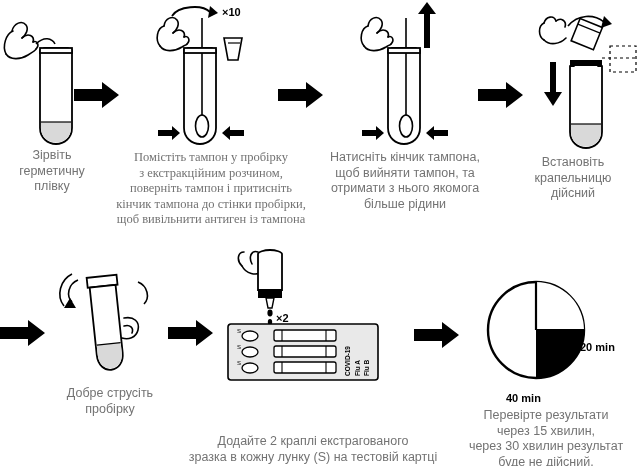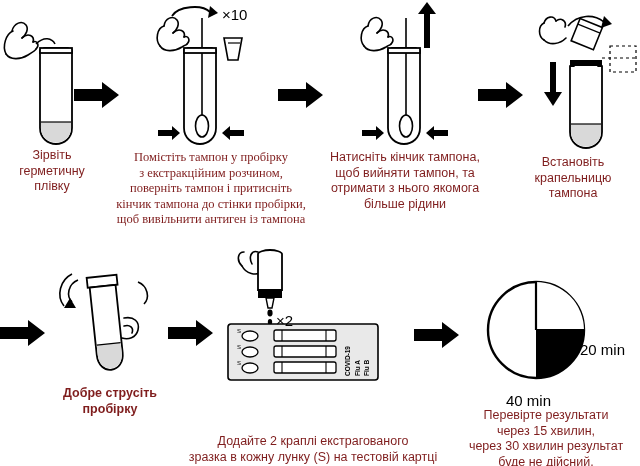--- a/index.html
+++ b/index.html
@@ -22,31 +22,31 @@
     height: 466px;
   }
   .panel {
     position: absolute;
   }
   .caption {
     position: absolute;
     text-align: center;
     font-size: 12.5px;
     line-height: 15.5px;
-    color: #7f1d1d;
+    color: #737373;
     white-space: pre-line;
   }
   .arrow {
     position: absolute;
   }
   svg { display: block; overflow: visible; }
   .lbl-x10, .lbl-x2, .lbl-min {
     position: absolute;
-    font-size: 15px;
-    font-weight: normal;
+    font-size: 11px;
+    font-weight: bold;
     color: #000;
   }
 </style>
 </head>
 <body>
 
 <div class="stage">
 
   <div class="panel" style="left:0px; top:10px; width:100px; height:135px;">
     <svg width="100" height="135" viewBox="0 0 100 135">
@@ -182,21 +182,21 @@
 
       <path d="M46,54 L46,56 L42,56 L42,122 C42,132 50,138 58,138 C66,138 74,132 74,122 L74,56 L70,56 L70,54 Z" fill="#ffffff" stroke="#000" stroke-width="1.8" stroke-linejoin="round"></path>
       <rect x="42" y="50" width="32" height="6" fill="#000"></rect>
       <path d="M43,114 L73,114 L73,122 C73,131 66,136.5 58,136.5 C50,136.5 43,131 43,122 Z" fill="#d9d9d9" stroke="none"></path>
       <path d="M43,114 L73,114" stroke="#000" stroke-width="1.2" fill="none"></path>
       <line x1="74" y1="48" x2="108" y2="48" stroke="#000" stroke-width="1" stroke-dasharray="3,3"></line>
     </svg>
   </div>
   <div class="caption" style="left:508px; top:155px; width:130px;">Встановіть
 крапельницю
-тампона</div>
+дійсний</div>
 
   <div class="arrow" style="left:0px; top:320px;">
     <svg width="46" height="26" viewBox="0 0 46 26">
       <path d="M0,7 L28,7 L28,0 L45,13 L28,26 L28,19 L0,19 Z" fill="#000"></path>
     </svg>
   </div>
 
   <div class="panel" style="left:52px; top:258px; width:110px; height:125px;">
     <svg width="110" height="125" viewBox="0 0 110 125">
 
@@ -216,21 +216,21 @@
       <g fill="none" stroke="#000" stroke-width="1.6" stroke-linecap="round">
         <path d="M72,60 C82,58 88,64 86,72 C84,80 76,82 70,80"></path>
         <path d="M72,68 C78,66 82,70 80,75"></path>
       </g>
 
       <g fill="none" stroke="#000" stroke-width="1.6">
         <path d="M86,24 C96,28 98,40 92,46"></path>
       </g>
     </svg>
   </div>
-  <div class="caption" style="left:40px; top:386px; width:140px;font-weight:bold;">Добре струсіть
+  <div class="caption" style="left:40px; top:386px; width:140px;">Добре струсіть
 пробірку</div>
 
   <div class="arrow" style="left:168px; top:320px;">
     <svg width="46" height="26" viewBox="0 0 46 26">
       <path d="M0,7 L28,7 L28,0 L45,13 L28,26 L28,19 L0,19 Z" fill="#000"></path>
     </svg>
   </div>
 
   <div class="panel" style="left:222px; top:250px; width:180px; height:140px;">
     <svg width="180" height="140" viewBox="0 0 180 140">

